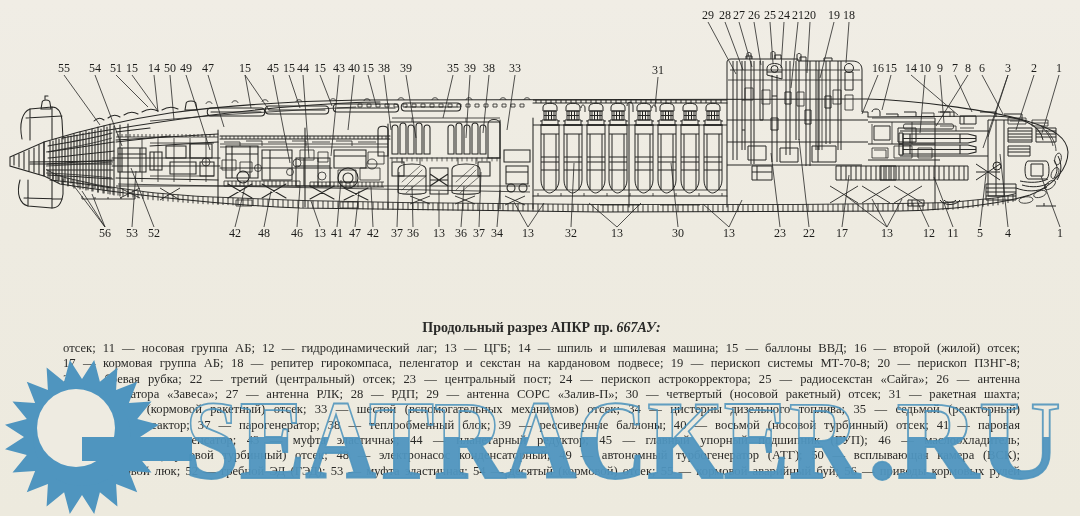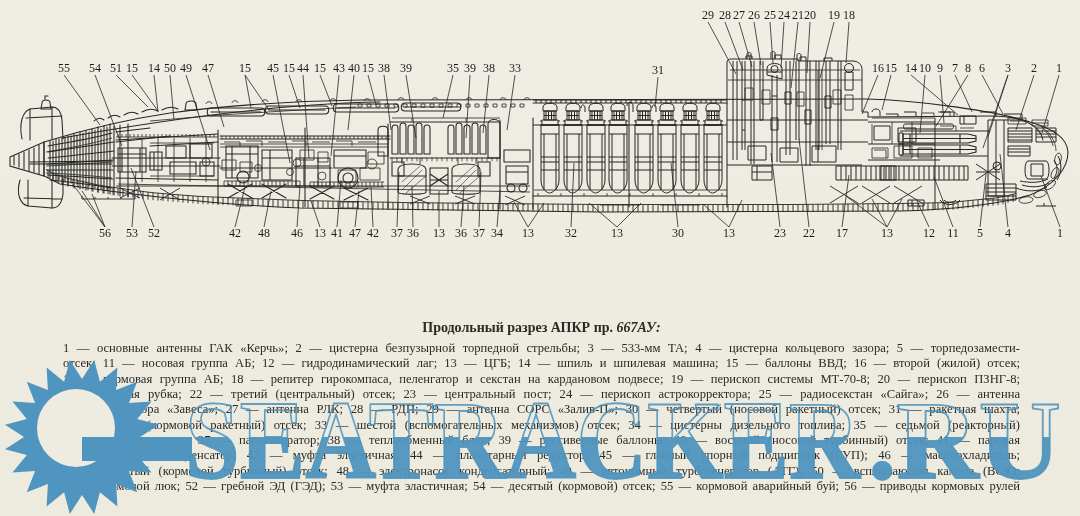--- a/index.html
+++ b/index.html
@@ -467,21 +467,20 @@
 <g stroke="#262624" stroke-width="0.8" fill="none">
 
   <path d="M64,75 L100,125 M95,75 L122,146 M116,75 L148,107 M132,75 L158,111 M154,75 L158,112 M170,75 L174,120 M186,75 L210,150 M208,75 L224,127 M273,75 L290,163 M289,75 L300,108 M303,75 L309,158 M320,75 L332,106 M339,75 L331,156 M354,75 L348,130 M368,75 L376,105 M384,75 L391,130 M406,75 L416,138 M453,75 L443,118 M470,75 L466,138 M489,75 L483,133 M515,75 L507,130 M708,22 L736,74 M725,22 L743,70 M739,22 L752,67 M754,22 L761,65 M770,22 L773,63 M784,22 L781,68 M798,22 L791,88 M810,22 L807,73 M834,22 L820,78 M849,22 L846,63 M658,77 L655,107 M878,75 L862,114 M891,75 L882,110 M911,75 L958,115 M925,75 L920,133 M940,75 L944,123 M955,75 L972,112 M968,75 L936,126 M982,75 L1003,114 M1034,75 L1016,130 M1059,75 L1042,133 M132,227 L136,171 M154,227 L131,168 M235,227 L245,187 M264,227 L271,191 M297,227 L300,186 M320,227 L311,201 M337,227 L341,180 M355,227 L359,191 M373,227 L371,187 M397,227 L399,172 M413,227 L412,186 M439,227 L439,191 M461,227 L464,186 M479,227 L481,172 M497,227 L500,190 M571,227 L574,163 M678,227 L671,163 M780,227 L771,153 M809,227 L799,139 M842,227 L849,175 M929,227 L917,201 M953,227 L934,177 M980,227 L986,174 M1008,227 L1000,154 M1060,227 L1041,176 M105,227 L74,186 M105,227 L82,191 M105,227 L92,194 M245,75 L251,108 M245,75 L269,110 M1008,75 L988,137 M1008,75 L983,148 M528,227 L514,202 M528,227 L544,203 M617,227 L589,203 M617,227 L641,203 M729,227 L703,204 M729,227 L742,200 M887,227 L846,196 M887,227 L872,199 M887,227 L902,199"></path>
 </g>
 </svg>
 
 <div id="textblock">
 
   <div id="title">Продольный разрез АПКР пр. <i>667АУ:</i></div>
 
-  <div class="ln">1&nbsp;— основные антенны ГАК «Керчь»; 2&nbsp;— цистерна безпузырной торпедной стрельбы; 3&nbsp;— 533-мм ТА; 4&nbsp;— цистерна кольцевого зазора; 5&nbsp;— торпедозамести-</div>
 
 
   <div class="ln">отсек; 11&nbsp;— носовая группа АБ; 12&nbsp;— гидродинамический лаг; 13&nbsp;— ЦГБ; 14&nbsp;— шпиль и шпилевая машина; 15&nbsp;— баллоны ВВД; 16&nbsp;— второй (жилой) отсек;</div>
 
   <div class="ln">17&nbsp;— кормовая группа АБ; 18&nbsp;— репитер гирокомпаса, пеленгатор и секстан на кардановом подвесе; 19&nbsp;— перископ системы МТ-70-8; 20&nbsp;— перископ ПЗНГ-8;</div>
 
   <div class="ln">21&nbsp;— боевая рубка; 22&nbsp;— третий (центральный) отсек; 23&nbsp;— центральный пост; 24&nbsp;— перископ астрокорректора; 25&nbsp;— радиосекстан «Сайга»; 26&nbsp;— антенна</div>
 
   <div class="ln">радиопеленгатора «Завеса»; 27&nbsp;— антенна РЛК; 28&nbsp;— РДП; 29&nbsp;— антенна СОРС «Залив-П»; 30&nbsp;— четвертый (носовой ракетный) отсек; 31&nbsp;— ракетная шахта;</div>
 

